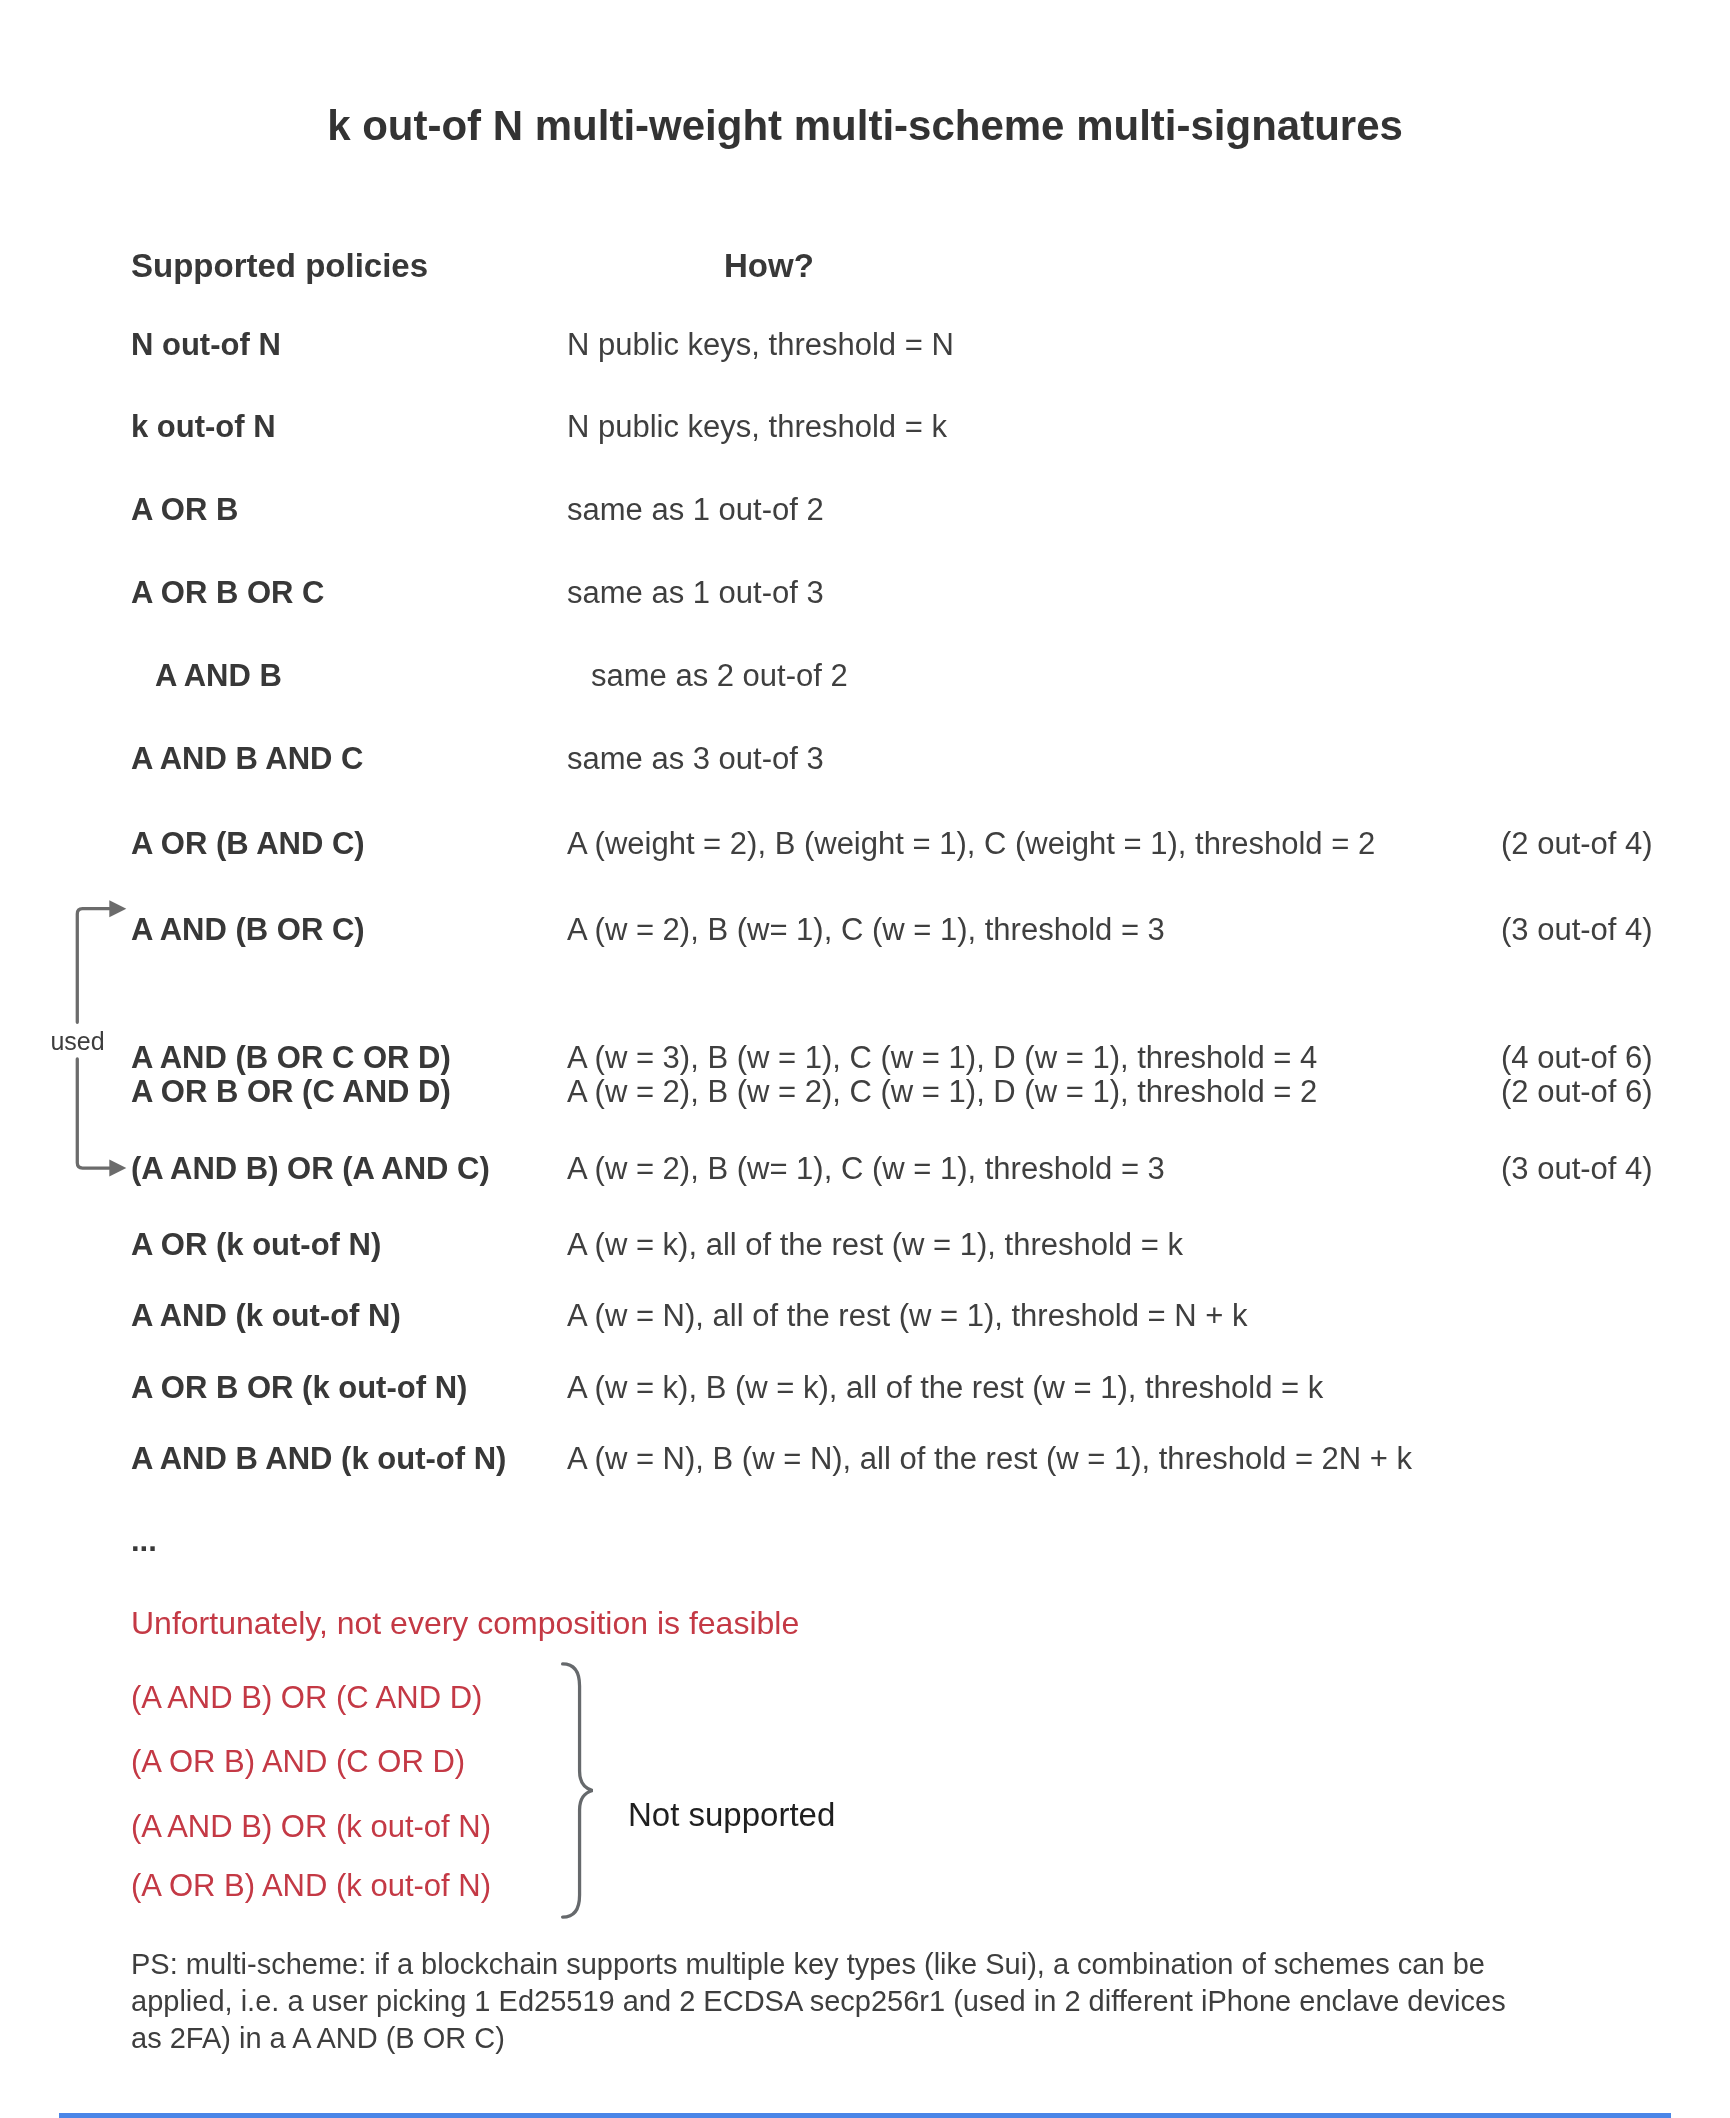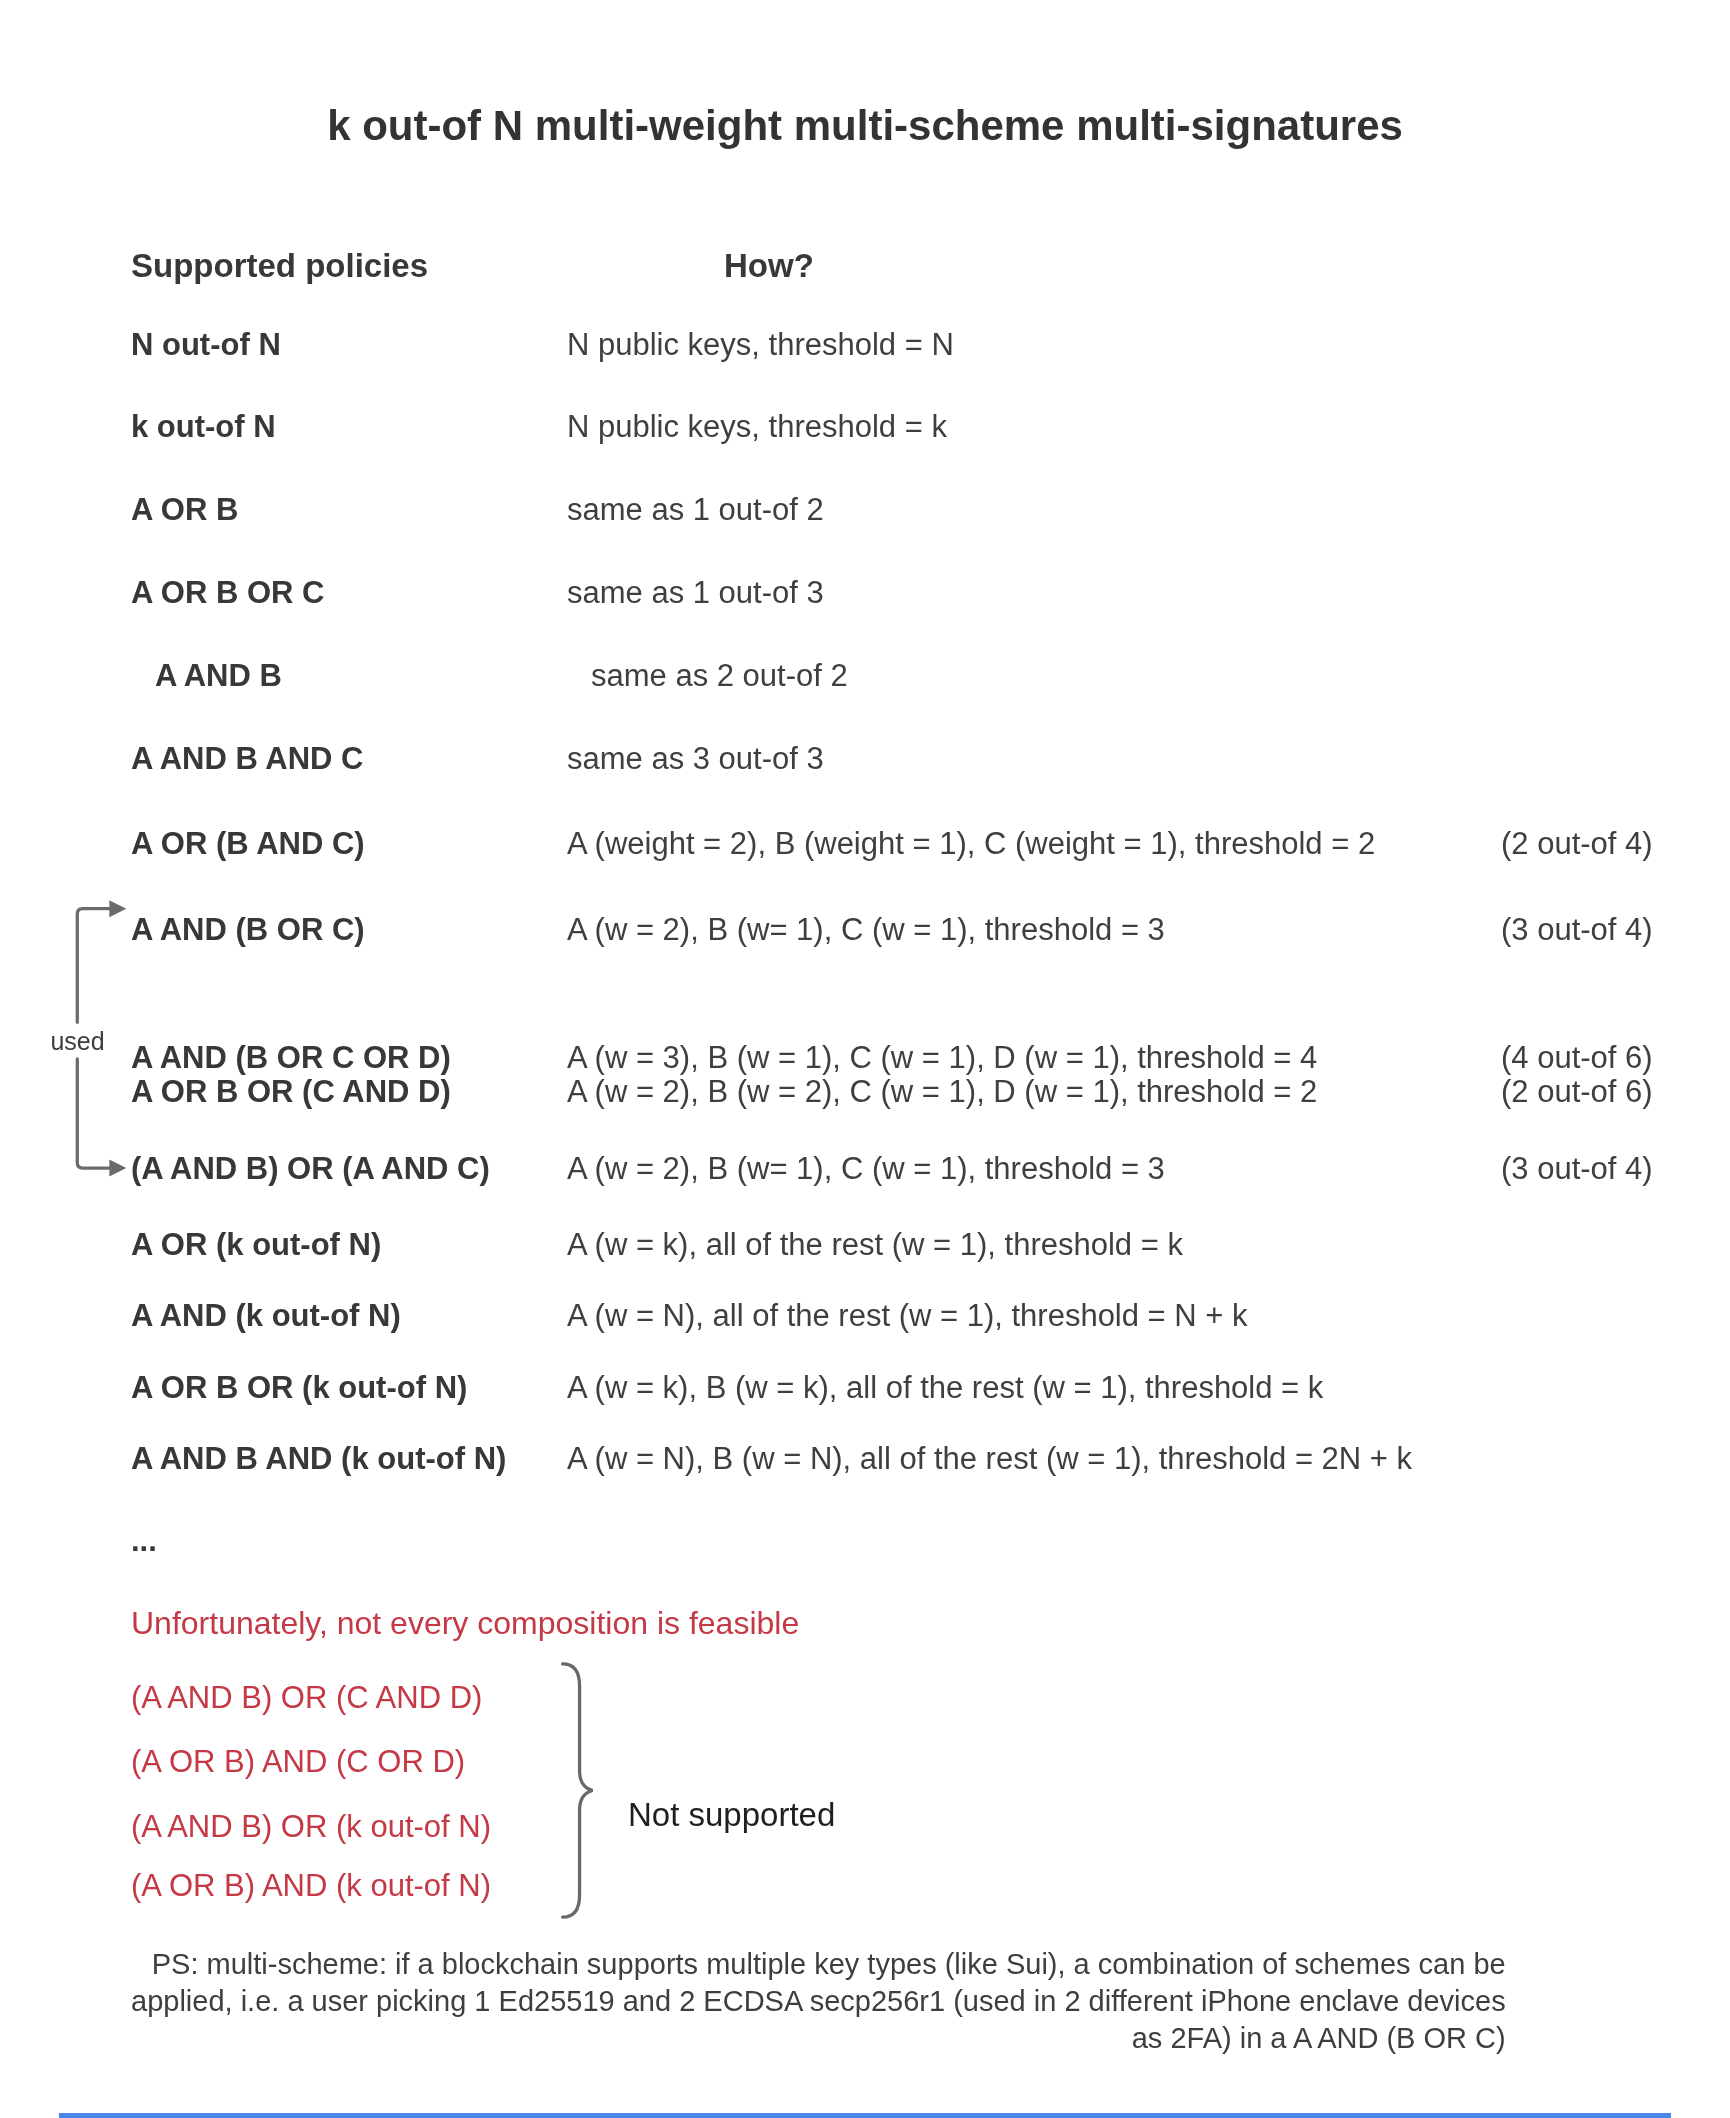--- a/index.html
+++ b/index.html
@@ -46,21 +46,21 @@
   }
   .red-item{
     position:absolute;left:131px;
     font-size:31px;color:var(--red);white-space:nowrap;
   }
   #brace{left:552px;top:1660px;}
   #not-supported{
     left:628px;top:1767px;
     font-size:33px;color:#1f1f1f;white-space:nowrap;margin-top:29px;
   }
-  #ps{left:131px;top:1946px;font-size:29px;color:#3e3e3e;line-height:37px;text-align:right;}
+  #ps{left:131px;top:1946px;font-size:29px;color:#3e3e3e;line-height:37px;}
   #ps div{white-space:nowrap;}
   #bottom-blue-bar{
     left:59px;bottom:0;width:1612px;height:5.9px;
     background:var(--blue);
   }
 </style>
 </head>
 <body>
 
 <div id="page">

